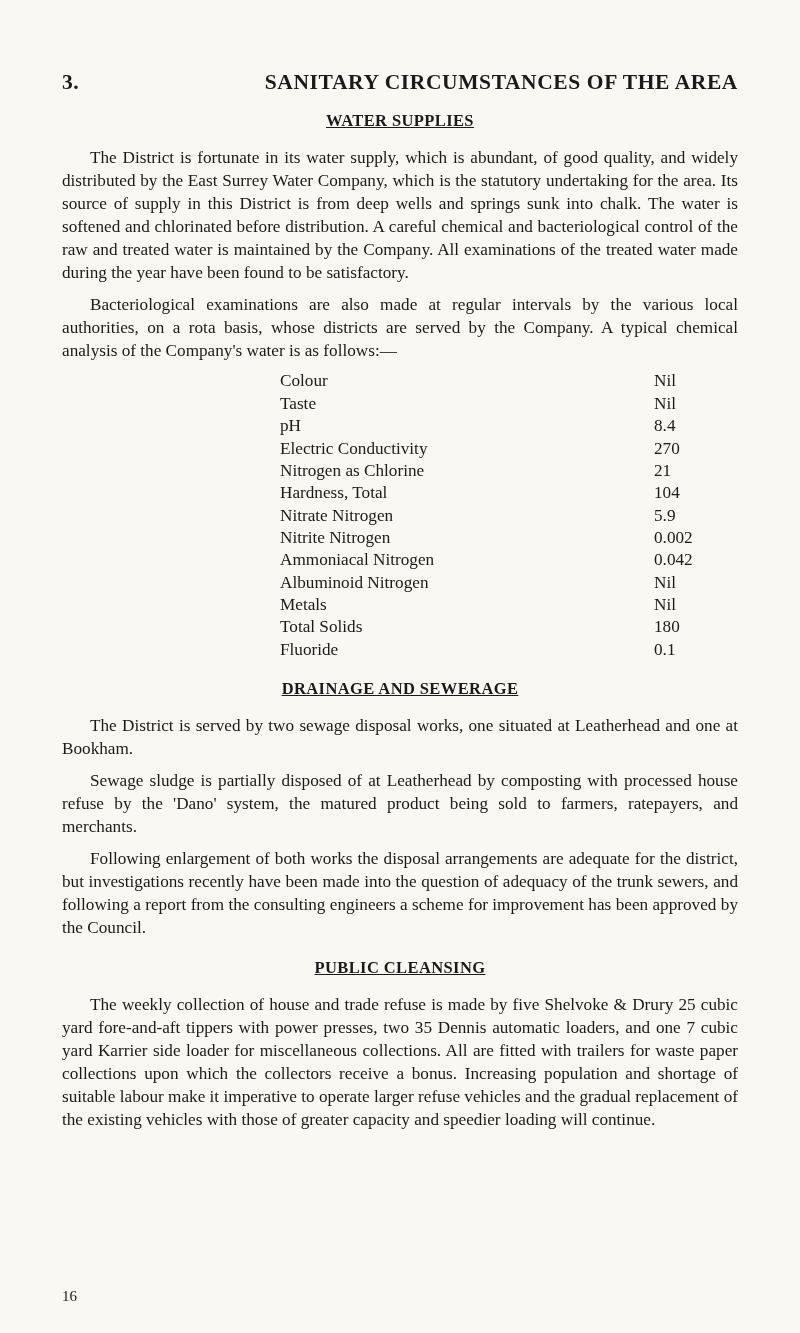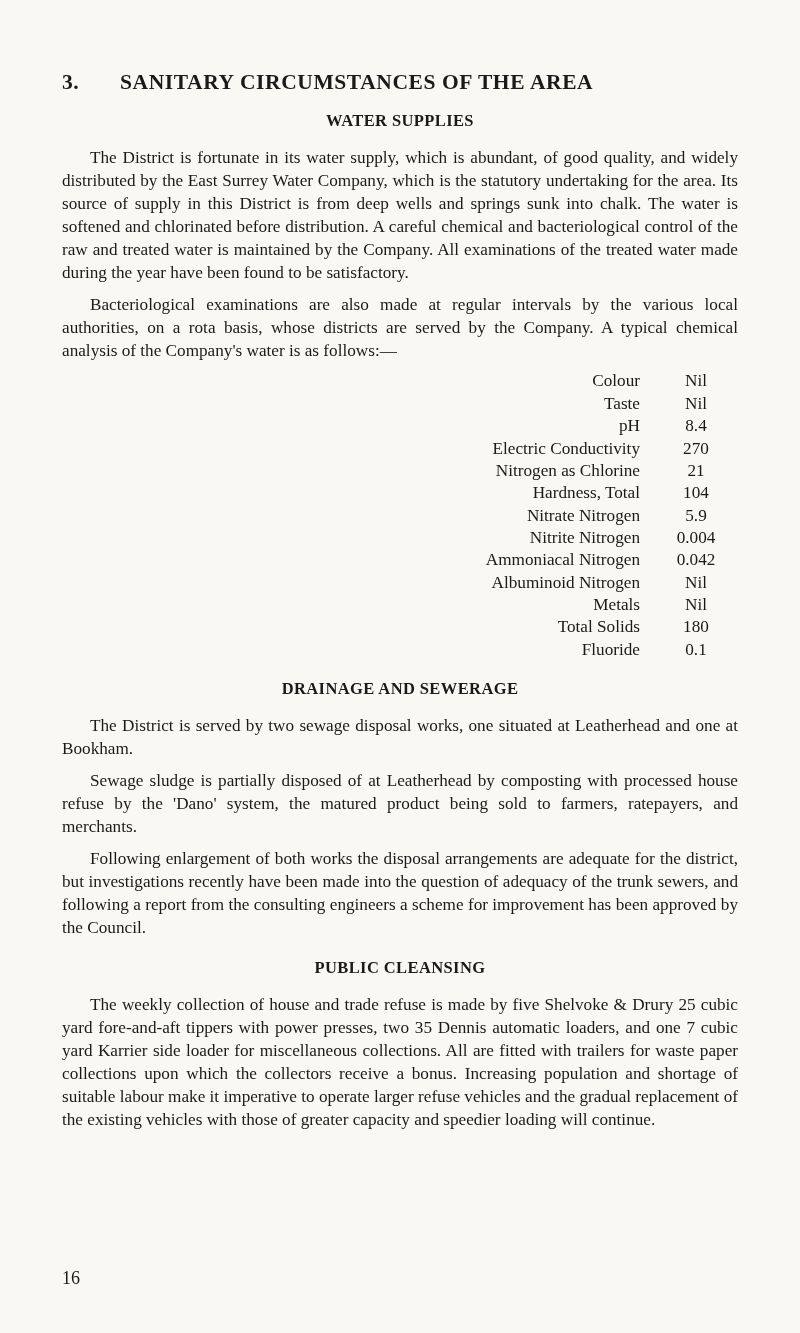--- a/index.html
+++ b/index.html
@@ -28,27 +28,29 @@
     font-size: 21.5px;
     letter-spacing: 0.6px;
     margin: 0 0 16px 0;
   }
   .chapter-num {
     width: 58px;
     flex: 0 0 58px;
   }
   .chapter-title {
     flex: 1;
+    text-align: right;
   }
   .section-heading {
     text-align: center;
     font-weight: bold;
     font-size: 16.5px;
     letter-spacing: 0.4px;
     margin: 0 0 10px 0;
+    text-decoration: underline;
   }
   .section-heading.spaced {
     margin-top: 18px;
     margin-bottom: 14px;
   }
   p {
     margin: 15px 0 0 0;
     font-size: 17.2px;
     line-height: 1.34;
     text-align: justify;
@@ -64,32 +66,31 @@
   }
   .analysis-table td {
     font-size: 17.2px;
     line-height: 1.30;
     padding: 0;
   }
   .analysis-table td.label {
     width: 360px;
     padding-left: 218px;
     white-space: nowrap;
-    text-align: right;
   }
   .analysis-table td.value {
-    text-align: center;
+    text-align: left;
     padding-left: 14px;
     white-space: nowrap;
   }
   .page-number {
     position: absolute;
     left: 62px;
-    bottom: 44px;
-    font-size: 18px;
+    bottom: 28px;
+    font-size: 15px;
   }
   .gap-md { height: 14px; }
 </style>
 </head>
 <body>
 
 <div class="page">
 
   <h1 class="chapter-heading">
     <span class="chapter-num">3.</span>
@@ -126,21 +127,21 @@
       <tr>
         <td class="label">Hardness, Total</td>
         <td class="value">104</td>
       </tr>
       <tr>
         <td class="label">Nitrate Nitrogen</td>
         <td class="value">5.9</td>
       </tr>
       <tr>
         <td class="label">Nitrite Nitrogen</td>
-        <td class="value">0.004</td>
+        <td class="value">0.002</td>
       </tr>
       <tr>
         <td class="label">Ammoniacal Nitrogen</td>
         <td class="value">0.042</td>
       </tr>
       <tr>
         <td class="label">Albuminoid Nitrogen</td>
         <td class="value">Nil</td>
       </tr>
       <tr>

